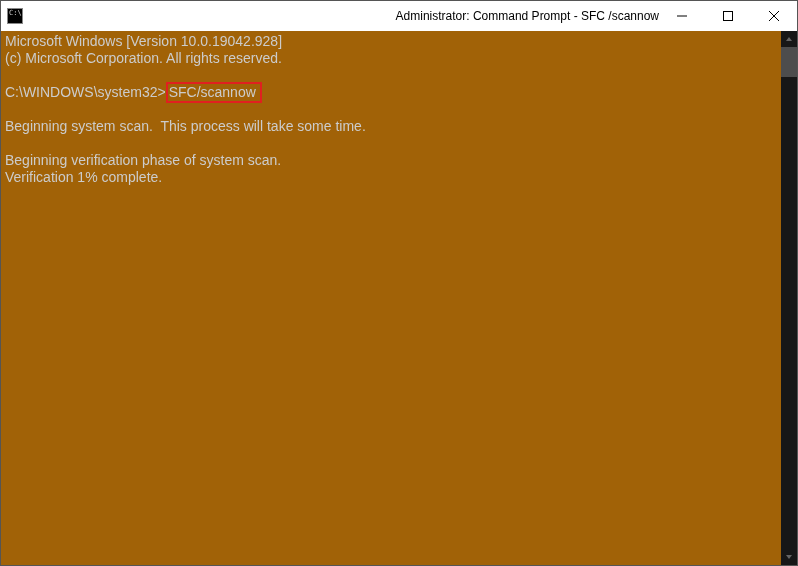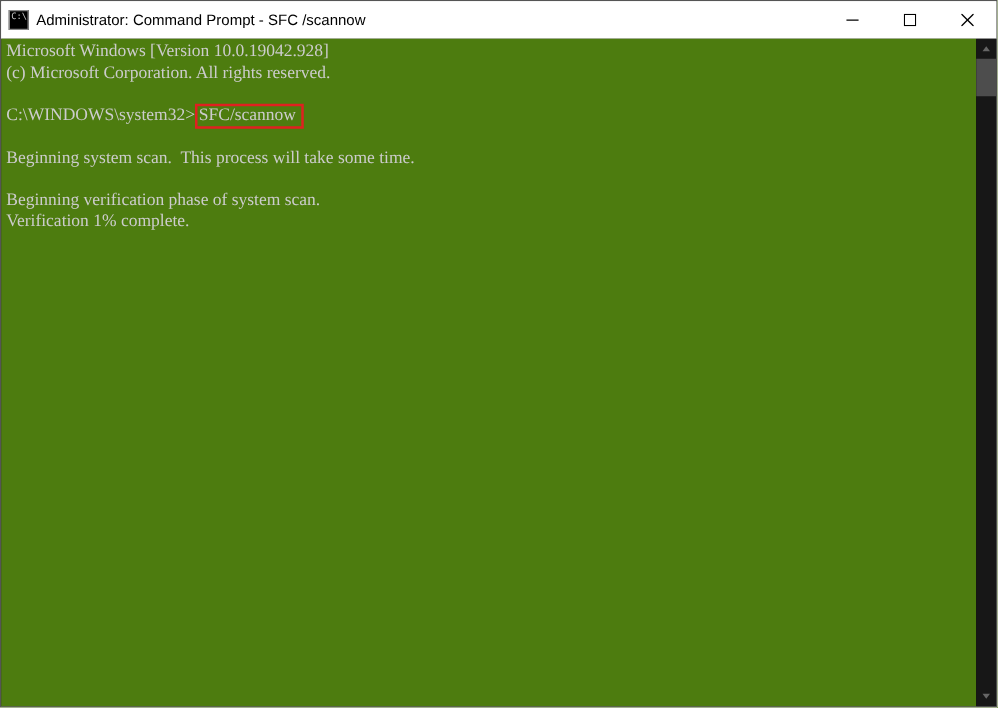--- a/index.html
+++ b/index.html
@@ -42,20 +42,21 @@
       color: #ccc;
       font-family: Consolas, monospace;
       line-height: 7px;
       padding: 1px;
       overflow: hidden;
     }
     .titlebar-title {
       font-size: 12px;
       color: #000;
       flex: 1;
+      text-align: right;
     }
     .titlebar-controls {
       display: flex;
       height: 100%;
     }
     .titlebar-btn {
       width: 46px;
       height: 30px;
       display: flex;
       align-items: center;
@@ -69,23 +70,23 @@
       height: 10px;
     }
     .terminal-area {
       flex: 1;
       background: #000;
       position: relative;
       display: flex;
     }
     .terminal {
       flex: 1;
-      background: #4d7c0f;
+      background: #a16207;
       color: #cccccc;
-      font-family: Liberation Serif, serif;
+      font-family: Liberation Sans, sans-serif;
       font-size: 14px;
       line-height: 17px;
       padding: 2px 4px;
       white-space: pre;
       overflow: hidden;
     }
     .scrollbar {
       width: 16px;
       background: #171717;
       position: relative;

